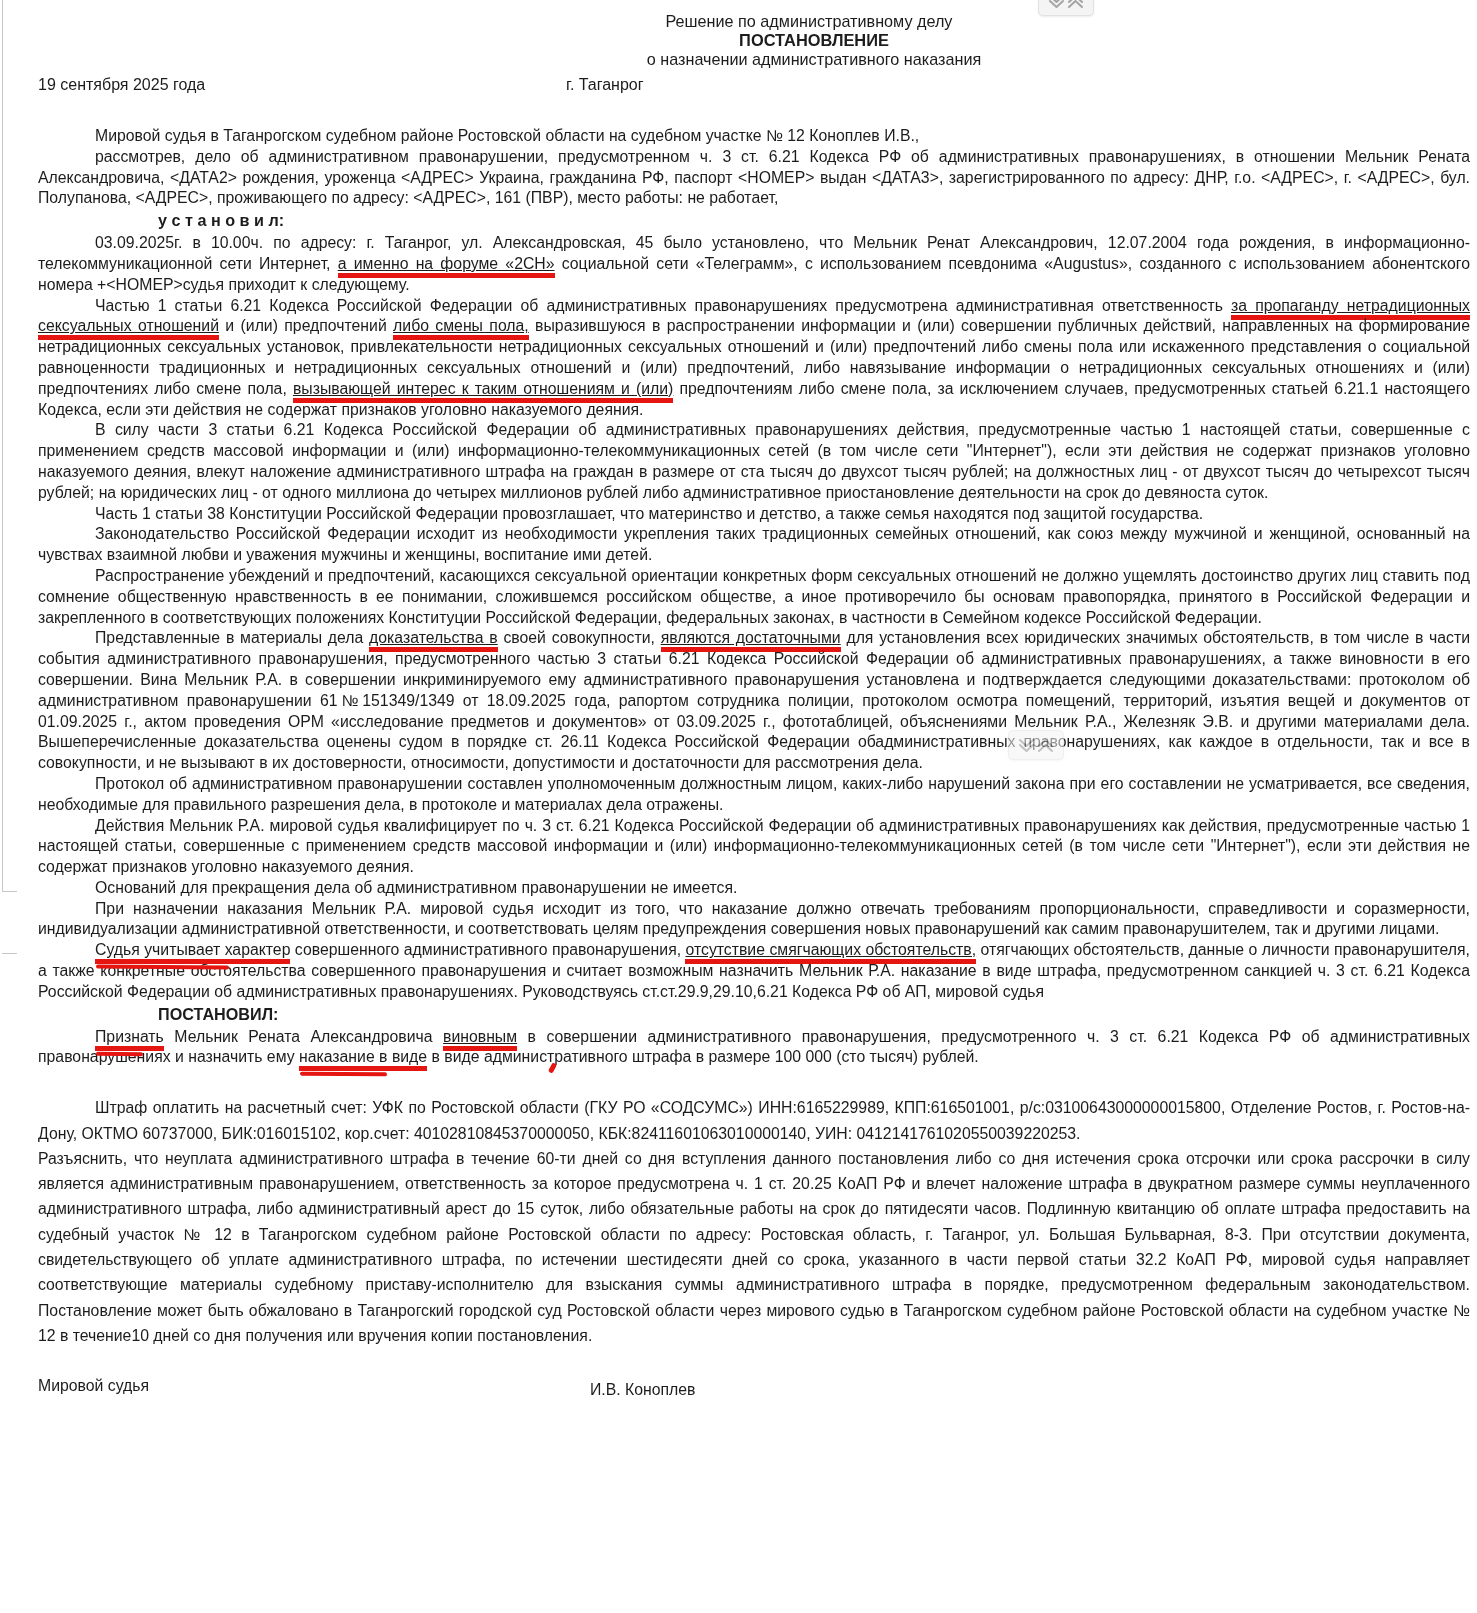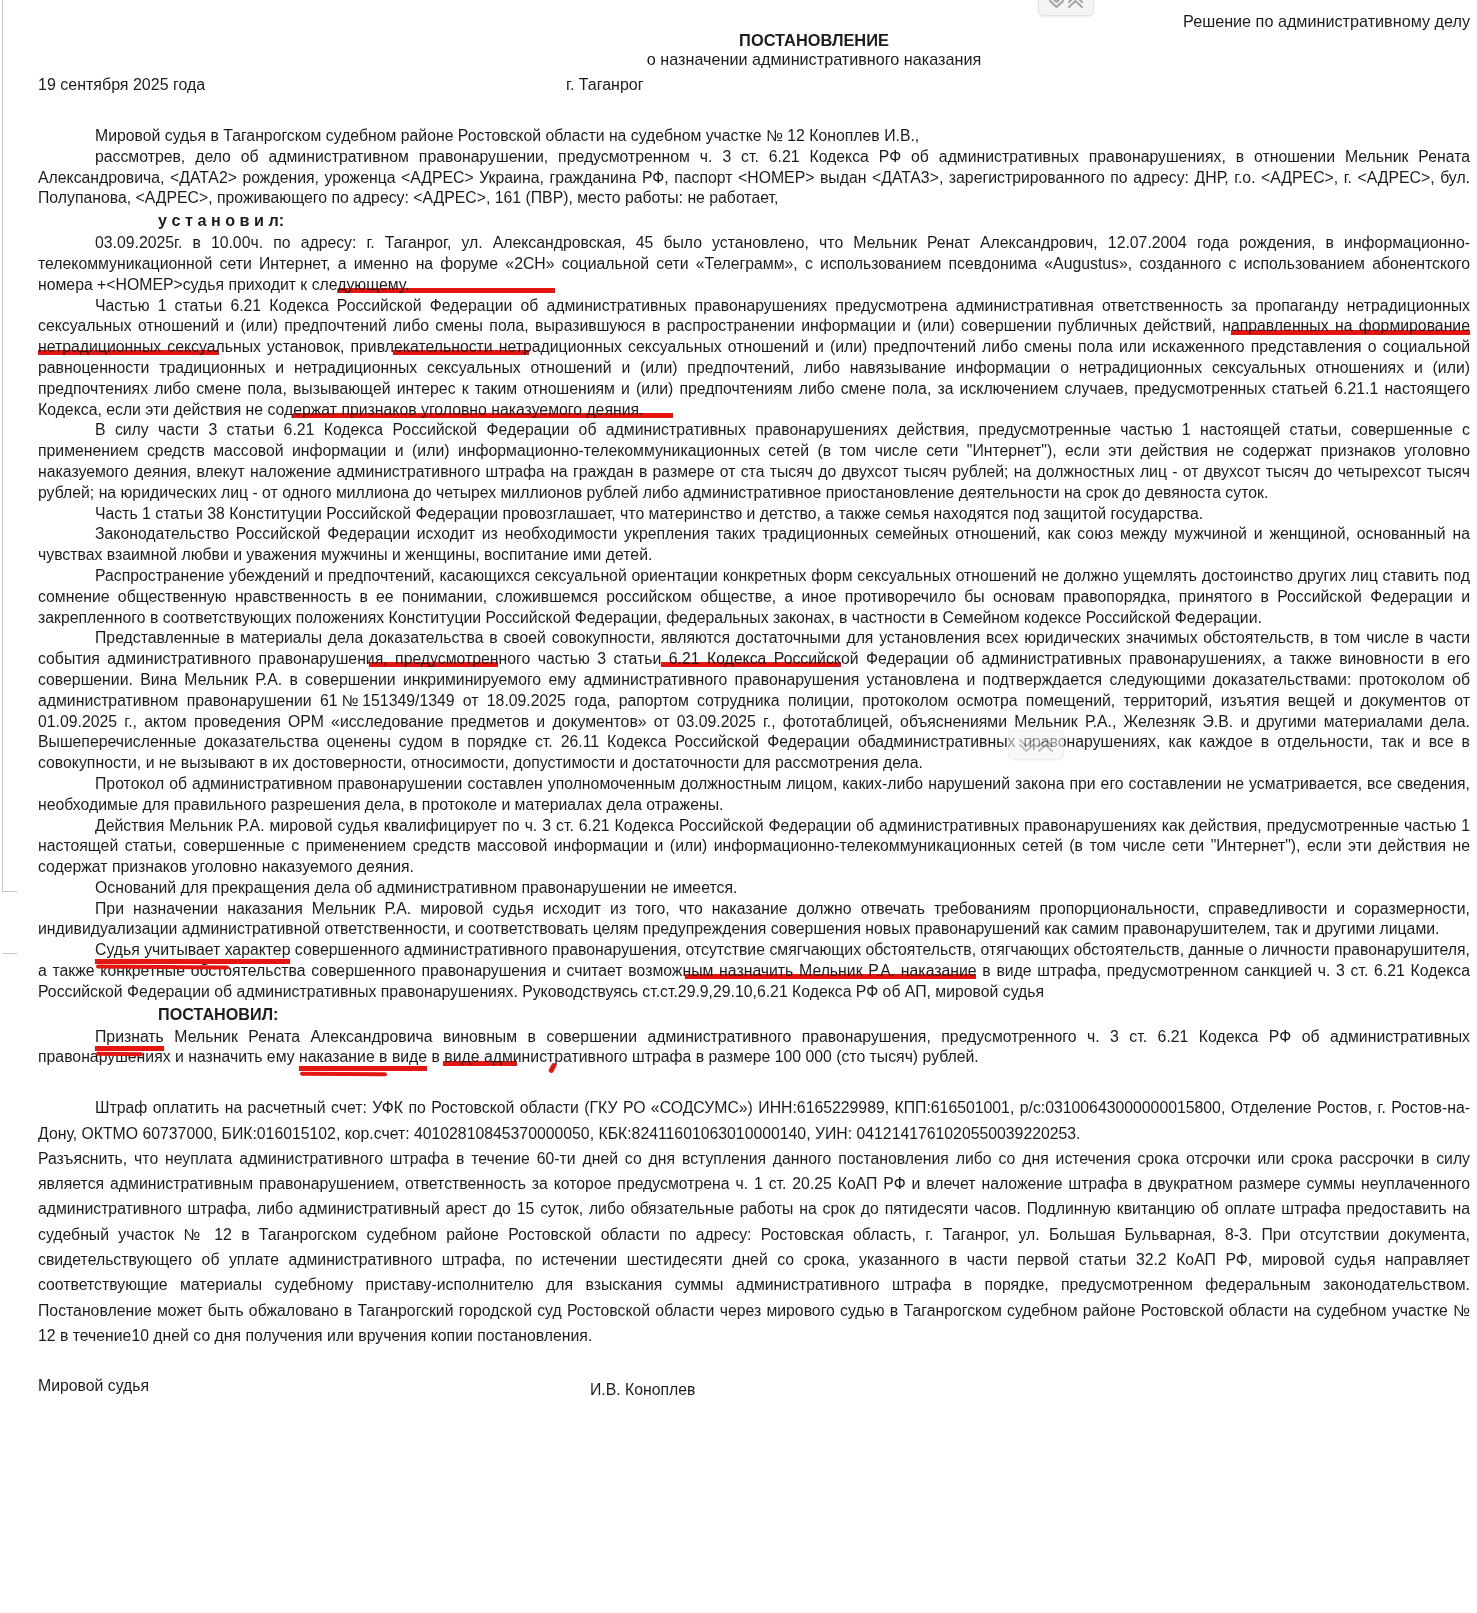--- a/index.html
+++ b/index.html
@@ -8,35 +8,35 @@
     background:#ffffff;color:#1c1c1c;
     font-family:"Liberation Sans","DejaVu Sans",sans-serif;
   }
   .page{position:absolute;inset:0;}
   
   .edge-v{position:absolute;left:2px;top:0;width:1px;height:891px;background:#c6c6c6;}
   .edge-t1{position:absolute;left:2px;top:891px;width:15px;height:1px;background:#c6c6c6;}
   .edge-t2{position:absolute;left:2px;top:953px;width:15px;height:1px;background:#c6c6c6;}
 
   .doc{position:absolute;left:38px;top:0;width:1432px;}
-  .top-label{margin-top:12px;text-align:right;padding-left:110px;font-size:16.2px;}
+  .top-label{margin-top:12px;text-align:center;padding-left:110px;font-size:16.2px;}
   .uid-block{margin-top:22px;text-align:right;padding-right:8px;font-size:16px;line-height:25px;}
   .title{margin-top:0px;text-align:center;padding-left:120px;font-weight:bold;font-size:16.4px;line-height:19px;}
   .subtitle{text-align:center;padding-left:120px;font-weight:normal;font-size:16.2px;line-height:19px;}
   .date-row{position:relative;margin-top:5px;font-size:16px;line-height:21px;}
   .date-row .city{position:absolute;left:528px;top:0;}
   #doc-body{margin-top:31px;}
   .para{font-size:15.8px;line-height:20.8px;text-align:justify;}
   .para.ind{text-indent:57px;}
   .para.loose{line-height:25.3px;}
   .para.gap-top{margin-top:27px;}
   .h-center{text-align:left;padding-left:120px;font-weight:bold;font-size:16.2px;line-height:21px;margin:1px 0 2px 0;}
   
-  .u1{border-bottom:5px solid #e51511;padding-bottom:16px;
-      -webkit-box-decoration-break:clone;box-decoration-break:clone;}
+  .u1{border-bottom:5px solid #e51511;padding-bottom:1px;
+      -webkit-box-decoration-break:clone;box-decoration-break:clone;text-decoration:underline;}
   .u2{position:relative;border-bottom:5px solid #e51511;padding-bottom:1px;
       -webkit-box-decoration-break:clone;box-decoration-break:clone;}
   .u2::after{content:"";position:absolute;left:1px;bottom:-10px;width:68%;height:4px;
       background:#e51511;border-radius:2px;transform:rotate(.5deg);}
   .tk{position:relative;}
   .tk::after{content:"";position:absolute;left:46%;bottom:-8px;width:5px;height:10px;
       background:#e51511;border-radius:2px;transform:rotate(28deg);}
   .sig-row{position:relative;margin-top:27px;font-size:15.8px;line-height:21px;}
   .sig-row .sig-name{position:absolute;left:552px;top:4px;}
   

